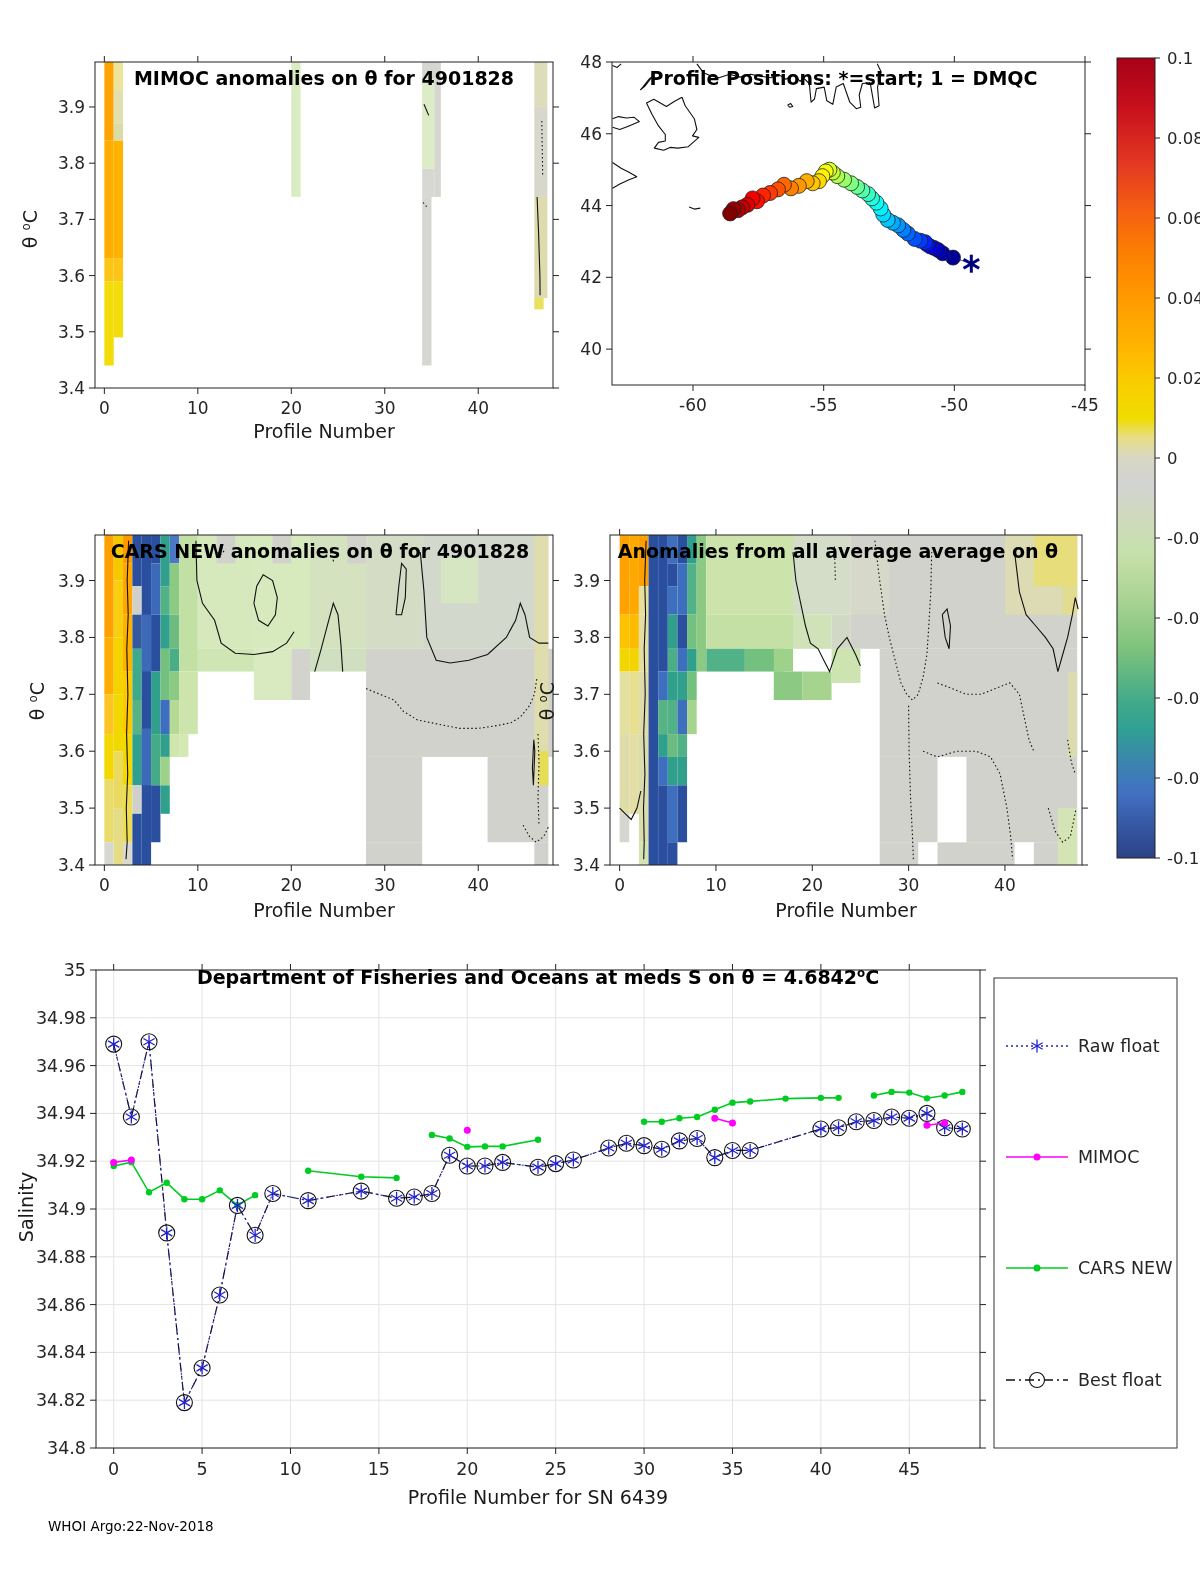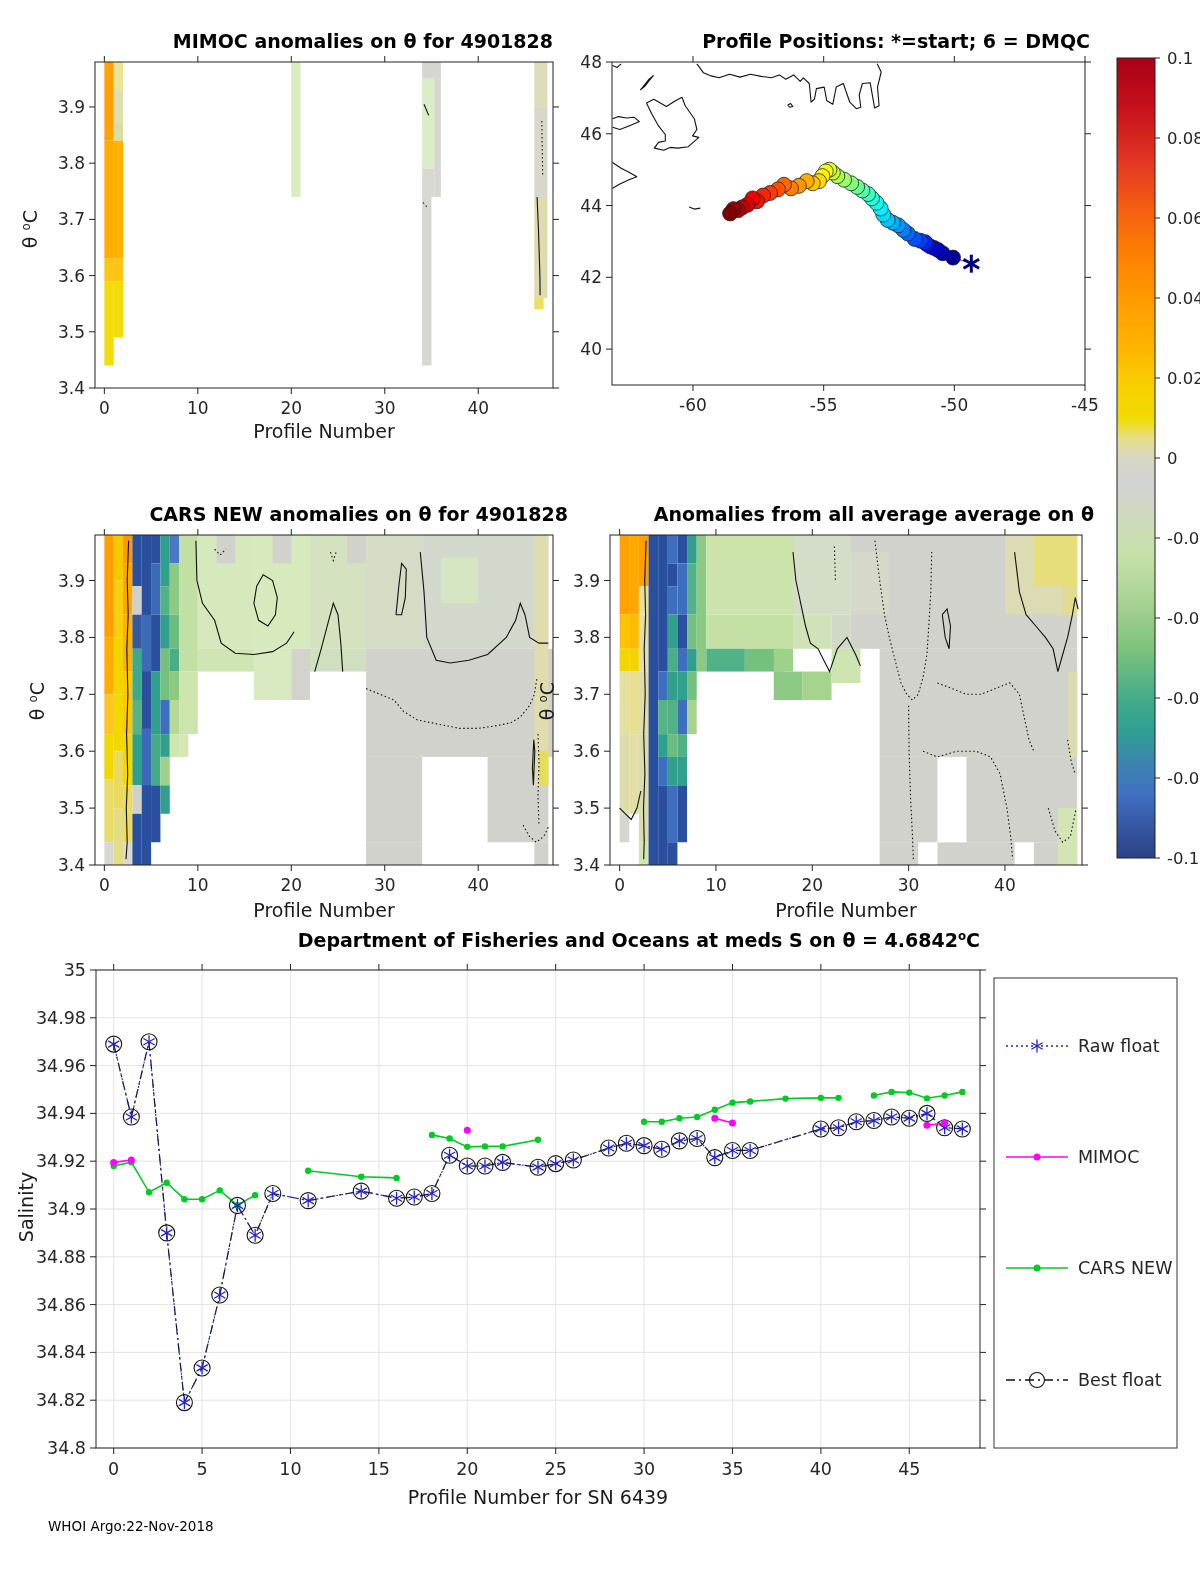--- a/index.html
+++ b/index.html
@@ -1,18 +1,18 @@
 <!DOCTYPE html>
 <html><head>
 <meta charset="utf-8">
 <style>
   html,body{margin:0;padding:0;background:#fff;}
   body{width:1200px;height:1575px;position:relative;font-family:"DejaVu Sans",sans-serif;}
   .lbl{position:absolute;color:#000;}
-  .title{font-weight:bold;font-size:19px;text-align:right;white-space:nowrap;}
+  .title{font-weight:bold;font-size:19px;text-align:center;white-space:nowrap;margin-top:37px;}
   .axlbl{font-size:19px;color:#1a1a1a;text-align:center;}
   .vlabel{transform:rotate(-90deg);}
   sup{font-size:62%;}
   .footer{font-size:13.5px;color:#000;}
   svg text{font-family:"DejaVu Sans",sans-serif;fill:#262626;}
 </style>
 </head>
 <body>
 
 
@@ -777,22 +777,22 @@
       <line x1="1006" y1="1268" x2="1068" y2="1268" stroke="#00cc22" stroke-width="1.4"></line>
       <circle cx="1037" cy="1268" r="3.5" fill="#00cc22"></circle>
       <text x="1078" y="1274" font-size="17.5" text-anchor="start">CARS NEW</text>
       <line x1="1006" y1="1380" x2="1068" y2="1380" stroke="#111111" stroke-width="1.4" stroke-dasharray="9 4 2 4"></line>
       <circle cx="1037" cy="1380" r="7.5" fill="none" stroke="#111111" stroke-width="1.1"></circle>
       <text x="1078" y="1386" font-size="17.5" text-anchor="start">Best float</text>
     </g>
 </svg>
 
 <div class="lbl title" style="left:95px;top:30px;width:458px">MIMOC anomalies on θ  for 4901828</div>
-<div class="lbl title" style="left:597px;top:30px;width:493px">Profile Positions: *=start; 6 = DMQC</div>
-<div class="lbl title" style="left:48px;top:503px;width:520px">CARS NEW anomalies on θ for 4901828</div>
+<div class="lbl title" style="left:597px;top:30px;width:493px">Profile Positions: *=start; 1 = DMQC</div>
+<div class="lbl title" style="left:60px;top:503px;width:520px">CARS NEW anomalies on θ for 4901828</div>
 <div class="lbl title" style="left:582px;top:503px;width:512px">Anomalies from all average average on θ</div>
 <div class="lbl title" style="left:96px;top:929px;width:884px"><span>Department of Fisheries and Oceans at meds S on θ = 4.6842</span><sup>o</sup><span>C</span></div>
 
 <div class="lbl axlbl" style="left:95px;top:420px;width:458px">Profile Number</div>
 <div class="lbl axlbl" style="left:95px;top:899px;width:458px">Profile Number</div>
 <div class="lbl axlbl" style="left:610px;top:899px;width:472px">Profile Number</div>
 <div class="lbl axlbl" style="left:96px;top:1486px;width:884px">Profile Number for SN 6439</div>
 
 <div class="lbl axlbl vlabel" style="left:-31px;top:218px;width:122px"><span>θ </span><sup>o</sup><span>C</span></div>
 <div class="lbl axlbl vlabel" style="left:-24px;top:690px;width:122px"><span>θ </span><sup>o</sup><span>C</span></div>

